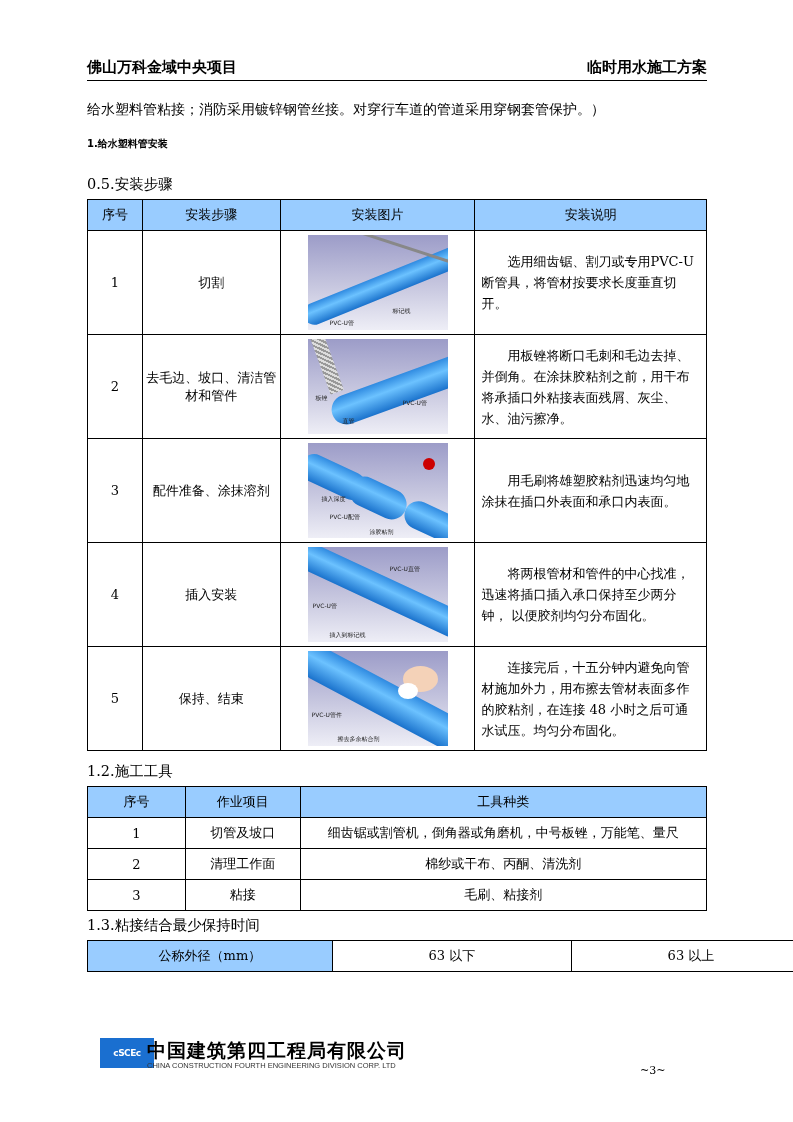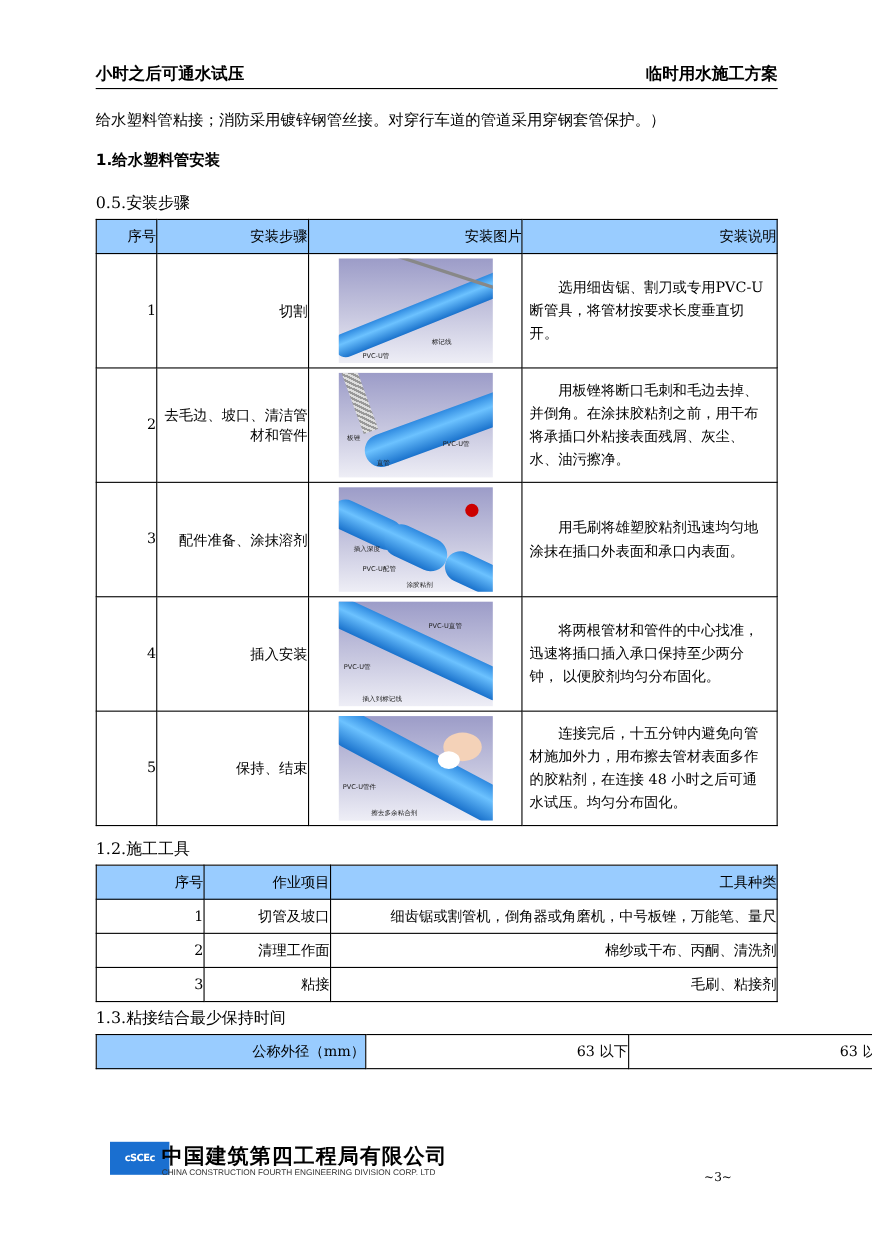--- a/index.html
+++ b/index.html
@@ -1,23 +1,23 @@
 <!DOCTYPE html>
 <html><head>
 <meta charset="utf-8">
 <style>
   html, body { margin: 0; padding: 0; background: #ffffff; }
   body { width: 793px; height: 1122px; position: relative; font-family: "DejaVu Serif", "Liberation Serif", serif; color: #000; overflow: hidden; }
   .header { position: absolute; left: 87px; top: 54px; width: 620px; height: 26px; border-bottom: 1.5px solid #000; display: flex; justify-content: space-between; align-items: flex-end; }
   .header span { font-family: "DejaVu Sans", "Liberation Sans", sans-serif; font-size: 15px; font-weight: bold; padding-bottom: 3px; }
   .para { position: absolute; left: 87px; top: 101px; font-size: 14px; }
-  .h1 { position: absolute; left: 87px; top: 137px; font-size: 14px; font-weight: bold; font-family: "DejaVu Sans", "Liberation Sans", sans-serif; }
+  .h1 { position: absolute; left: 87px; top: 137px; font-size: 10px; font-weight: bold; font-family: "DejaVu Sans", "Liberation Sans", sans-serif; }
   .h2 { position: absolute; left: 87px; font-size: 14.5px; }
   table { position: absolute; border-collapse: collapse; font-size: 13px; }
-  td, th { border: 1px solid #000; text-align: right; vertical-align: middle; font-weight: normal; padding: 0; }
+  td, th { border: 1px solid #000; text-align: center; vertical-align: middle; font-weight: normal; padding: 0; }
   th { background: #99ccff; }
   .t1 { left: 87px; top: 199px; width: 620px; }
   .t1 th { height: 30px; }
   .t1 td.row { height: 103px; }
   .desc { text-align: left !important; padding: 0 6px 0 6px !important; line-height: 21px; font-size: 13px; }
   .desc span { display: block; text-indent: 2em; }
   .imgbox { width: 140px; height: 95px; margin: 0 auto; position: relative; overflow: hidden; background: linear-gradient(180deg, #9c9cc8 0%, #c8c8e0 55%, #eeeef6 100%); }
   .pipe { position: absolute; height: 22px; border-radius: 11px; background: linear-gradient(180deg, #2f8ae0 0%, #6cc2ff 40%, #1a72cc 100%); }
   .lbl { position: absolute; font-size: 6px; color: #222; font-family: "DejaVu Sans", sans-serif; }
   .t2 { left: 87px; top: 786px; width: 620px; }
@@ -27,21 +27,21 @@
   .t3 td.hd { background: #99ccff; }
   .footer-logo { position: absolute; left: 100px; top: 1038px; width: 54px; height: 30px; background: #1a6fd0; color: #fff; font-family: "DejaVu Sans", sans-serif; font-size: 9px; font-weight: bold; display: flex; align-items: center; justify-content: center; letter-spacing: -0.5px; }
   .footer-cn { position: absolute; left: 147px; top: 1038px; font-family: "DejaVu Sans", "Liberation Sans", sans-serif; font-size: 19px; font-weight: bold; letter-spacing: 1px; }
   .footer-en { position: absolute; left: 147px; top: 1061px; font-family: "Liberation Sans", sans-serif; font-size: 7.5px; color: #333; text-align: right; }
   .pageno { position: absolute; left: 640px; top: 1064px; font-size: 11px; }
 </style>
 </head>
 <body>
 
 <div class="header">
-  <span>小时之后可通水试压</span>
+  <span>佛山万科金域中央项目</span>
   <span>临时用水施工方案</span>
 </div>
 
 <div class="para">给水塑料管粘接；消防采用镀锌钢管丝接。对穿行车道的管道采用穿钢套管保护。）</div>
 <div class="h1">1.给水塑料管安装</div>
 <div class="h2" style="top:175px">0.5.安装步骤</div>
 
 <table class="t1">
   <colgroup>
       <col style="width:55px">

